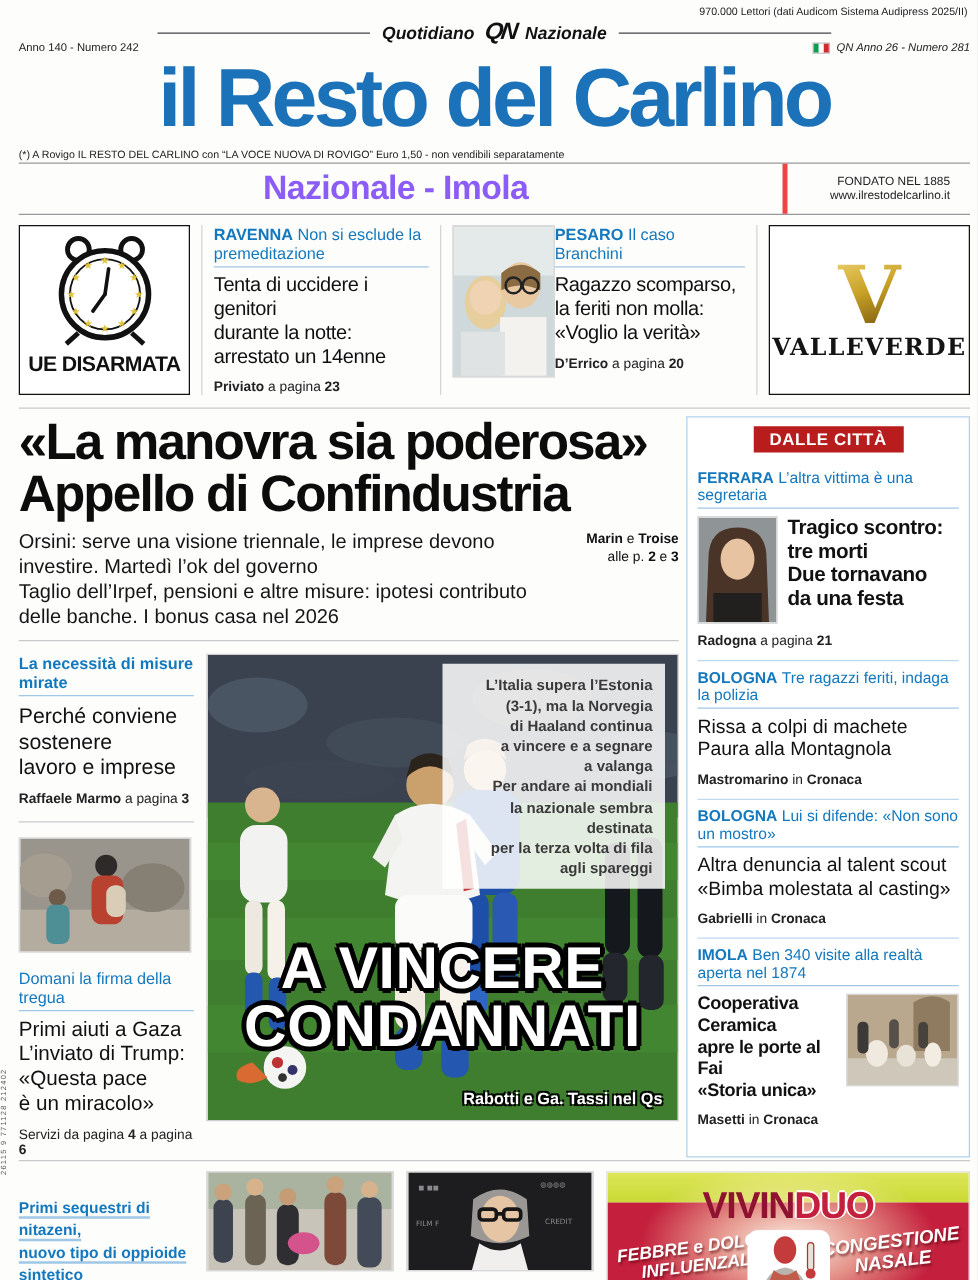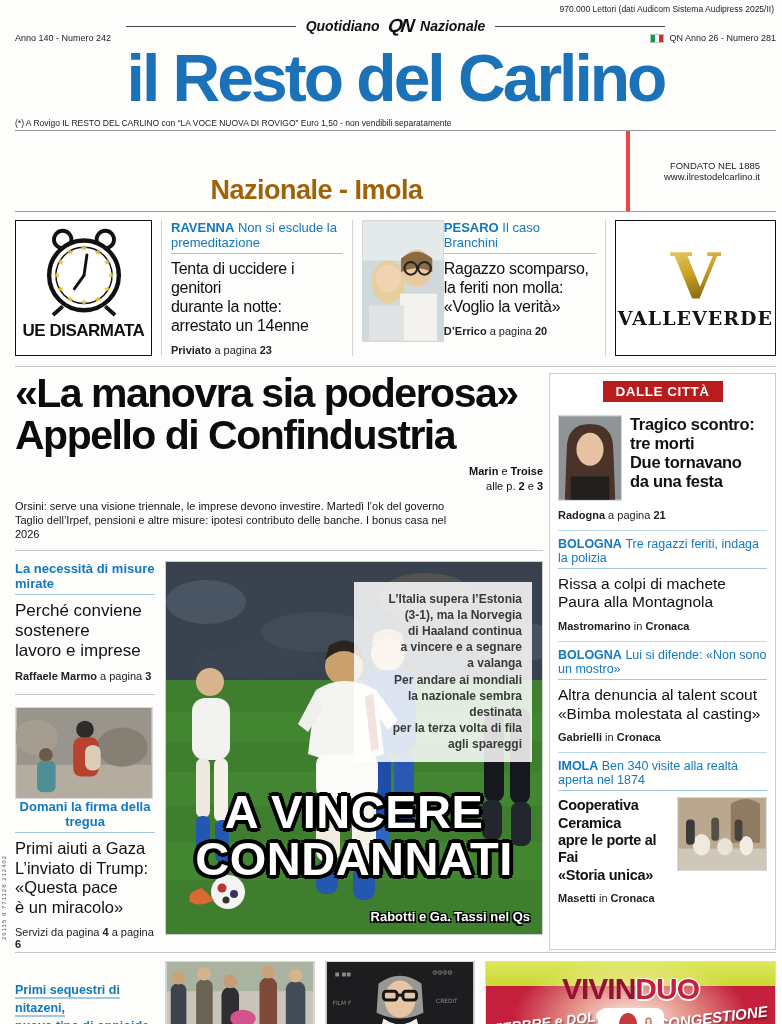--- a/index.html
+++ b/index.html
@@ -7,35 +7,35 @@
   body { width:782px; height:1024px; margin:0 auto; font-family:"Liberation Sans", sans-serif; color:#111; }
   .page { position:relative; width:782px; height:1024px; background:#fdfdfc; overflow:hidden; padding:4px 6px 0 15px; }
 
   
   .readers { text-align:right; font-size:8.5px; color:#222; padding-right:2px; }
   .brandline { display:flex; align-items:center; justify-content:center; gap:10px; margin-top:1px; }
   .brandline .rule { flex:0 0 170px; border-top:1px solid #444; }
   .brandline .mid { display:flex; align-items:center; gap:8px; font-weight:bold; font-style:italic; font-size:14px; }
   .qn-logo { font-size:19px; font-weight:900; letter-spacing:-2px; transform:skewX(-8deg); display:inline-block; }
   .annorow { display:flex; justify-content:space-between; font-size:9px; color:#222; margin-top:-4px; }
-  .annoright { display:flex; align-items:center; gap:5px; }
+  .annoright { display:flex; align-items:center; gap:5px;font-style:italic; }
   .flag { display:inline-flex; width:14px; height:9px; border:0.5px solid #bbb; }
   .flag i { flex:1; } .flag i:nth-child(1){background:#119b50;} .flag i:nth-child(2){background:#fff;} .flag i:nth-child(3){background:#d02b2b;}
 
   
   .masthead { text-align:center; color:#1b72b8; font-weight:bold; font-size:66px; letter-spacing:-3px; line-height:1.02; margin-top:2px; }
   .rovigo-note { font-size:8.5px; color:#222; margin-top:6px; border-bottom:1px solid #999; padding-bottom:2px; }
 
   
   .datebar { display:flex; align-items:stretch; border-bottom:1px solid #999; }
   .datebar .cell { padding:4px 8px 5px 0; }
   .db-left { flex:0 0 190px; border-right:1px solid #bbb; }
   .db-date { font-weight:bold; font-size:12.5px; }
   .db-price { font-size:10px; }
-  .db-center { flex:1; display:flex; align-items:center; justify-content:center; color:#a16207; font-weight:bold; font-size:27px; letter-spacing:-0.5px;margin-top:40px; }
+  .db-center { flex:1; display:flex; align-items:center; justify-content:center; color:#8b5cf6; font-weight:bold; font-size:27px; letter-spacing:-0.5px; }
   .db-right { flex:0 0 150px; border-left:4px solid #ef4444; text-align:right; font-size:9.5px; color:#222; display:flex; flex-direction:column; justify-content:center; padding:0 16px; }
 
   
   .kicker { color:#1378be; font-size:13px; font-weight:bold; border-bottom:1.5px solid #9fc8e6; padding-bottom:3px; margin-bottom:6px; }
   .kicker .klabel { font-weight:900; }
   .kicker .ktext { font-weight:400; }
   .kicker-u { color:#1378be; font-size:12.5px; font-weight:bold; margin-bottom:6px; white-space:pre-line;
               text-decoration:underline; text-decoration-color:#9fc8e6; text-decoration-thickness:1.5px; text-underline-offset:3px; line-height:1.45;margin-top:20px; }
   .hl { color:#101010; letter-spacing:-0.3px; }
   .byline { font-size:11px; color:#222; margin-top:8px; }
@@ -53,31 +53,31 @@
   .vv-box { flex:0 0 142px; border:1px solid #111; background:#fff; text-align:center; padding:3px 2px; display:flex; flex-direction:column; justify-content:center; }
   .vv-v { font-family:"DejaVu Serif", serif; font-weight:bold; font-size:64px; line-height:0.95;
           background:linear-gradient(160deg,#f3d97a 10%,#c9a227 45%,#8a6a14 70%,#e8cc6a 95%); -webkit-background-clip:text; background-clip:text; color:transparent; }
   .vv-name { font-family:"DejaVu Serif", serif; font-weight:bold; font-size:19px; letter-spacing:1px; color:#141414; }
 
   
   .mainrow { display:flex; gap:6px; padding-top:6px; }
   .main-left { flex:0 0 528px; }
   .lead-h { font-weight:800; font-size:41px; line-height:1.02; letter-spacing:-1.5px; color:#0c0c0c; }
   .lead-sub-row { display:flex; gap:10px; margin-top:8px; padding-bottom:8px; border-bottom:1px solid #c9c9c9; }
-  .lead-sub { flex:1; font-size:11px; line-height:1.25; color:#151515;margin-top:36px; }
+  .lead-sub { flex:1; font-size:16px; line-height:1.25; color:#151515; }
   .lead-by { flex:0 0 86px; font-size:11px; text-align:right; line-height:1.35; }
   .midrow { display:flex; gap:10px; margin-top:10px; }
   .leftcol { flex:0 0 140px; }
   .leftcol .hl1 { font-size:17px; font-weight:400; line-height:1.2; white-space:pre-line; }
   .lc-div { border-top:1px solid #c9c9c9; margin:12px 0; }
 
   
   .feature { flex:1; position:relative; height:374px; overflow:hidden; border:1px solid #cfcfcf; }
   .feature svg { position:absolute; inset:0; }
-  .infobox { position:absolute; top:20px; right:10px; width:178px; background:rgba(255,255,255,0.85); padding:9px 10px; font-size:12px; font-weight:700; color:#3a3a3a; text-align:right; line-height:1.35; white-space:pre-line; }
+  .infobox { position:absolute; top:7px; right:10px; width:178px; background:rgba(255,255,255,0.85); padding:9px 10px; font-size:12px; font-weight:700; color:#3a3a3a; text-align:right; line-height:1.35; white-space:pre-line; }
   .feat-title { position:absolute; left:0; right:0; bottom:52px; text-align:center; color:#fff; font-weight:900; font-size:47px; line-height:1.0; letter-spacing:0.5px;
                 text-shadow:-3px -3px 0 #000, 3px -3px 0 #000, -3px 3px 0 #000, 3px 3px 0 #000, 0 4px 0 #000, 0 -4px 0 #000, 4px 0 0 #000, -4px 0 0 #000; }
   .feat-by { position:absolute; right:12px; bottom:10px; color:#fff; font-weight:800; font-size:13px;
              text-shadow:-1.5px -1.5px 0 #000,1.5px -1.5px 0 #000,-1.5px 1.5px 0 #000,1.5px 1.5px 0 #000; }
 
   
   .dalle { flex:1; border:1.5px solid #aed3ec; padding:7px 8px 6px; background:#fff; }
   .dalle-head { background:#b91c1c; color:#fff; font-weight:900; font-size:13.5px; letter-spacing:0.5px; text-align:center; width:120px; margin:0 auto 7px; padding:3px 0; }
   .d-story { padding:6px 0 9px; border-bottom:1px solid #bcd9ee; }
   .d-story:last-child { border-bottom:none; }
@@ -251,21 +251,21 @@
               <rect width="138" height="92" fill="#9a958c"></rect>
               <rect y="58" width="138" height="34" fill="#b3ac9f"></rect>
               <ellipse cx="108" cy="40" rx="26" ry="20" fill="#857f74"></ellipse>
               <ellipse cx="20" cy="30" rx="22" ry="18" fill="#a59e90"></ellipse>
               <circle cx="70" cy="22" r="9" fill="#2e2a2a"></circle>
               <rect x="58" y="30" width="26" height="40" rx="8" fill="#b8412f"></rect>
               <rect x="70" y="38" width="16" height="26" rx="7" fill="#d9cdb8"></rect>
               <circle cx="30" cy="48" r="7" fill="#6e5a48"></circle>
               <rect x="21" y="54" width="19" height="32" rx="6" fill="#4e8f96"></rect>
             </svg>
-            <div class="kicker" style="font-weight:700; margin-top:0;text-align:center;">Domani la firma della tregua</div>
+            <div class="kicker" style="font-weight:400; margin-top:13px;">Domani la firma della tregua</div>
             <div class="hl1" style="font-size:16.5px;">Primi aiuti a Gaza
 L’inviato di Trump:
 «Questa pace
 è un miracolo»</div>
             <p class="byline"><span>Servizi da pagina </span><b>4</b><span> a pagina </span><b>6</b></p>
           </div>
         </div>
 
         <div class="feature">
           <svg width="380" height="374" viewBox="0 0 380 374" preserveAspectRatio="none">
@@ -335,20 +335,24 @@
           </div>
           <div class="feat-by"><b>Rabotti</b><span> e </span><b>Ga. Tassi</b><span> nel </span><b>Qs</b></div>
         </div>
       </div>
     </div>
 
     <aside class="dalle">
       <div class="dalle-head">DALLE CITTÀ</div>
 
       <div class="d-story">
+        <div class="kicker" style="font-size:12.5px;">
+          <span class="klabel">FERRARA</span>
+          <span class="ktext">L’altra vittima è una segretaria</span>
+        </div>
         <div class="d-flex">
           <svg class="photo" width="64" height="86" viewBox="0 0 64 86" style="flex:0 0 64px;">
             <rect width="64" height="86" fill="#8f9496"></rect>
             <path d="M8 34 q0 -26 24 -26 q24 0 24 26 l2 52 -52 0 Z" fill="#4a3428"></path>
             <ellipse cx="32" cy="34" rx="14" ry="17" fill="#e8c3a2"></ellipse>
             <rect x="12" y="62" width="40" height="24" fill="#22201f"></rect>
           </svg>
           <div class="hl-b">Tragico scontro:
 tre morti
 Due tornavano

